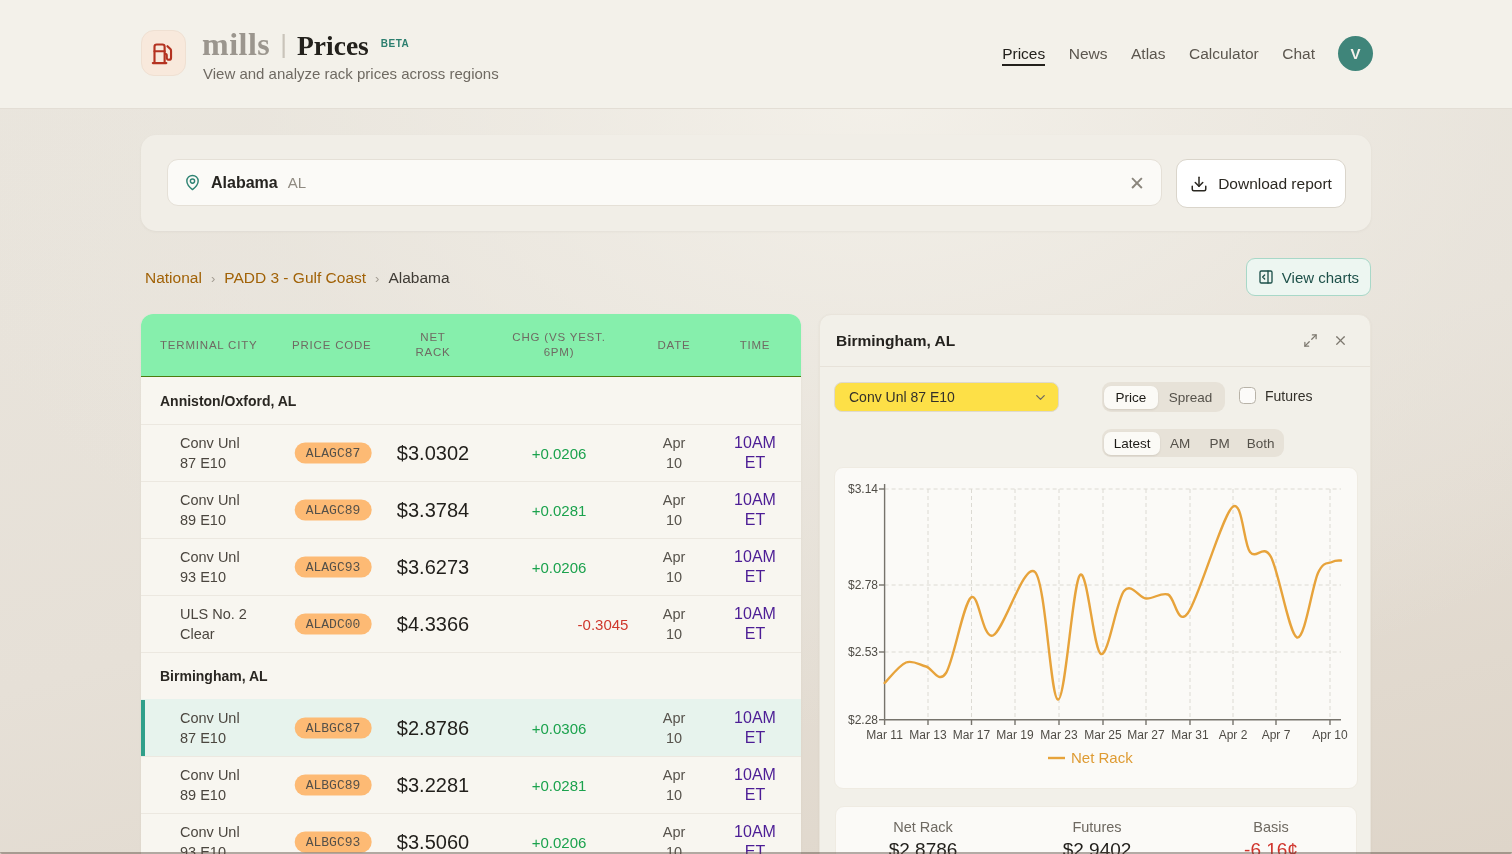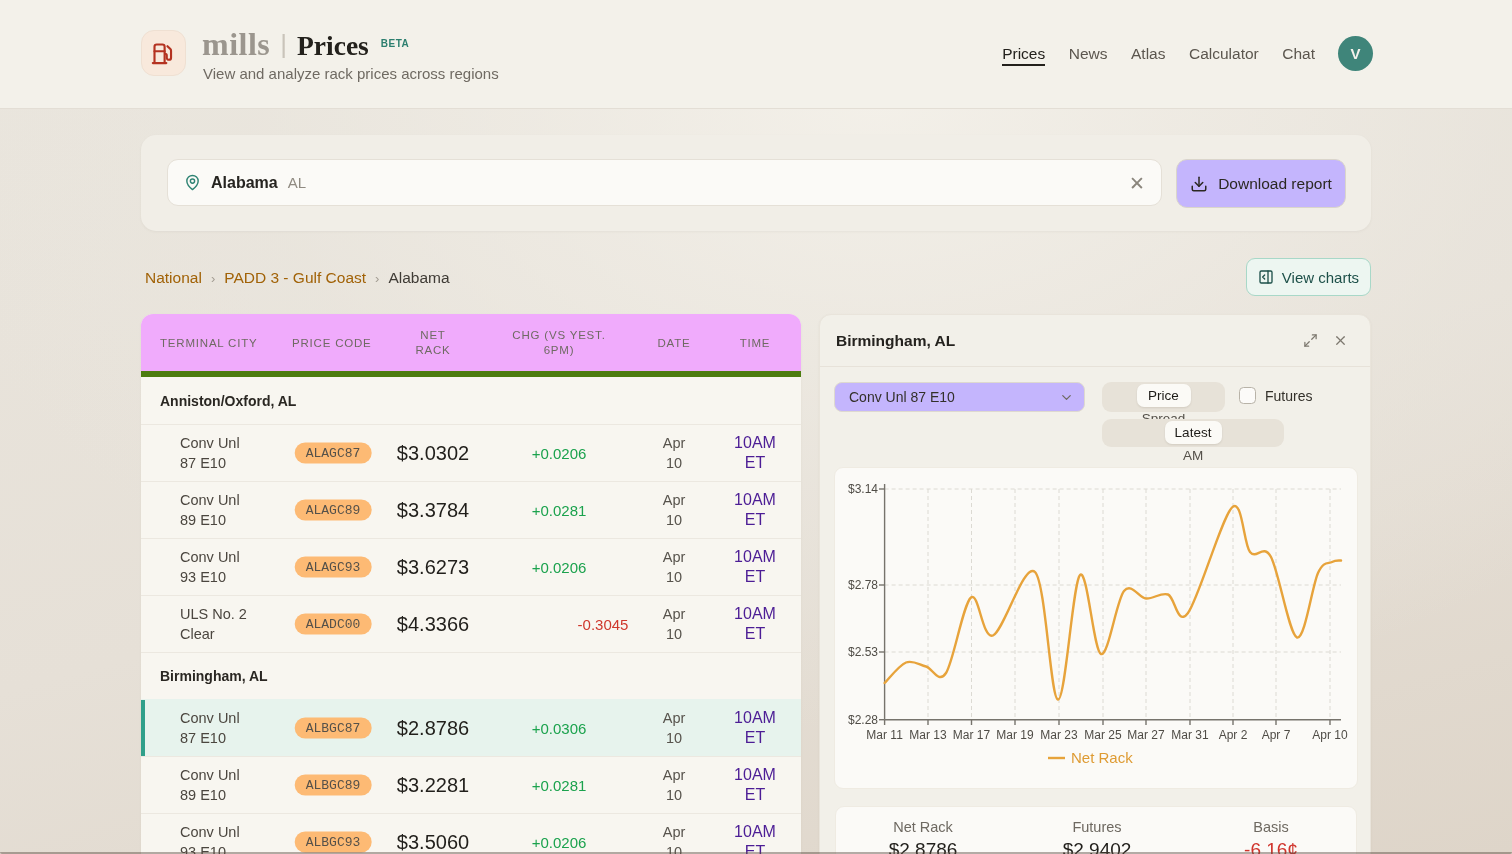--- a/index.html
+++ b/index.html
@@ -27,53 +27,53 @@
 .nav .active { color:#23211c; padding-bottom:1px; border-bottom:2px solid #23211c; margin-bottom:-3px; }
 .avatar { position:absolute; top:36px; left:1338px; width:35px; height:35px; border-radius:50%; background:#3f857a; color:#f4f2ec; font-size:15px; font-weight:700; display:flex; align-items:center; justify-content:center; }
 
 
 .searchcard { position:absolute; left:141px; top:135px; width:1230px; height:96px; background:#f1eee7; border-radius:15px; box-shadow:0 1px 3px rgba(60,50,35,.05); }
 .searchinput { position:absolute; left:26px; top:24px; width:995px; height:47px; background:#fbfaf7; border:1px solid #e5e0d7; border-radius:11px; display:flex; align-items:center; }
 .pin { margin-left:16px; }
 .sq-state { font-size:16px; font-weight:700; color:#262420; margin-left:10px; }
 .sq-ab { font-size:15px; color:#8f8a81; margin-left:10px; }
 .sx { position:absolute; right:14px; top:14px; width:20px; height:20px; color:#8a857c; font-size:19px; line-height:20px; text-align:center; }
-.dlbtn { position:absolute; left:1035px; top:24px; width:170px; height:49px; background:#c4b5fd; border:1px solid #dad5cb; border-radius:11px; display:flex; align-items:center; justify-content:center; gap:10px; font-size:15.5px; color:#2b2822; }
+.dlbtn { position:absolute; left:1035px; top:24px; width:170px; height:49px; background:#ffffff; border:1px solid #dad5cb; border-radius:11px; display:flex; align-items:center; justify-content:center; gap:10px; font-size:15.5px; color:#2b2822; }
 
 
 .crumbs { position:absolute; left:145px; top:269px; display:flex; align-items:center; gap:9px; font-size:15.5px; }
 .crumbs .lk { color:#a16207; }
 .crumbs .sep { color:#a29c92; font-size:13px; }
 .crumbs .cur { color:#3f3b35; }
 .viewcharts { position:absolute; left:1246px; top:258px; width:125px; height:38px; background:#edf6f1; border:1px solid #a8d8c8; border-radius:9px; display:flex; align-items:center; justify-content:center; gap:8px; font-size:15px; color:#1d5049; }
 
 
 .tablecard { position:absolute; left:141px; top:314px; width:660px; height:560px; background:#f8f6f0; border-radius:12px; box-shadow:0 1px 3px rgba(60,50,35,.05); overflow:hidden; }
-.thead { position:relative; height:63px; background:#f0abfc; border-bottom:6px solid #4d7c0f; }
+.thead { position:relative; height:63px; background:#86efac; border-bottom:1px solid #4d7c0f; }
 .th { position:absolute; font-size:11.5px; letter-spacing:.8px; color:#6f6a63; text-align:center; line-height:15px; top:50%; transform:translateY(-50%); }
 .sectionrow { height:47px; display:flex; align-items:center; padding-left:19px; font-size:14px; font-weight:700; color:#2a2722; }
 .row { position:relative; height:57px; border-top:1px solid #ece8e0; }
 .row.sel { background:#e7f3ed; border-top-color:#e7f3ed; }
 .row.sel::before { content:""; position:absolute; left:0; top:0; bottom:0; width:4px; background:#2f9f8a; }
 .c1 { position:absolute; left:39px; top:50%; transform:translateY(-50%); font-size:14.5px; color:#4b463f; line-height:20px; }
 .pill { position:absolute; left:192px; top:50%; transform:translate(-50%,-50%); background:#fdba74; border-radius:999px; padding:3px 11px; font-family:"Liberation Mono", monospace; font-size:13px; color:#55514a; }
 .c3 { position:absolute; left:292px; top:50%; transform:translate(-50%,-50%); font-size:20px; color:#211f1b; }
 .c4 { position:absolute; left:418px; top:50%; transform:translate(-50%,-50%); font-size:15px; }
 .pos { color:#1ba24d; } .neg { color:#cf382d;margin-left:44px; }
 .c5 { position:absolute; left:533px; top:50%; transform:translate(-50%,-50%); font-size:14.5px; color:#57534c; line-height:20px; text-align:center; }
 .c6 { position:absolute; left:614px; top:50%; transform:translate(-50%,-50%); font-size:16px; color:#4c1d95; line-height:20px; text-align:center; }
 
 
 .rightcard { position:absolute; left:819px; top:314px; width:552px; height:560px; background:#f2f0e9; border:1px solid #e9e4db; border-radius:12px; box-shadow:0 1px 3px rgba(60,50,35,.05); }
 .rc-head { position:relative; height:52px; border-bottom:1px solid #e7e2d9; }
 .rc-title { position:absolute; left:16px; top:17px; font-size:15.5px; font-weight:700; color:#24221e; }
 .rc-icons { position:absolute; right:22px; top:18px; display:flex; gap:15px; color:#7d786f; }
-.select { position:absolute; left:14px; top:67px; width:251px; height:30px; background:#c4b5fd; border:1px solid #ded9cf; border-radius:8px; display:flex; align-items:center; font-size:14px; color:#33302a; padding-left:14px; }
+.select { position:absolute; left:14px; top:67px; width:225px; height:30px; background:#fde047; border:1px solid #ded9cf; border-radius:8px; display:flex; align-items:center; font-size:14px; color:#33302a; padding-left:14px; }
 .select svg { position:absolute; right:10px; }
-.seg { position:absolute; background:#e7e2d8; border-radius:9px; display:flex; align-items:center; padding:2px;flex-direction:column; }
+.seg { position:absolute; background:#e7e2d8; border-radius:9px; display:flex; align-items:center; padding:2px; }
 .seg .it { font-size:13.5px; color:#55514a; text-align:center; padding:4px 0; border-radius:7px; }
 .seg .on { background:#fbfaf6; color:#1d1b17; box-shadow:0 1px 2px rgba(60,50,35,.12); }
 .seg .bold { font-weight:700; }
 .futures { position:absolute; left:419px; top:72px; display:flex; align-items:center; gap:9px; font-size:14px; color:#33302a; }
 .cbx { width:17px; height:17px; border:1.5px solid #b8b3a8; border-radius:4.5px; background:#fcfbf9; }
 .chartpanel { position:absolute; left:14px; top:152px; width:524px; height:322px; background:#fbfaf7; border:1px solid #efebe2; border-radius:9px; }
 .statspanel { position:absolute; left:15px; top:491px; width:522px; height:80px; background:#fbfaf7; border:1px solid #efebe2; border-radius:9px; }
 .stat { position:absolute; top:12px; width:174px; text-align:center; }
 .stat .lab { font-size:14.5px; color:#6e6961; }
 .stat .val { font-size:19px; font-weight:400; color:#211f1b; margin-top:4px; }
@@ -232,21 +232,21 @@
   <div class="select">Conv Unl 87 E10
     <svg width="15" height="15" viewBox="0 0 24 24" fill="none" stroke="#6e6961" stroke-width="2" stroke-linecap="round" stroke-linejoin="round">
         <path d="m6 9 6 6 6-6"></path>
       </svg>
   </div>
   <div class="seg" style="left:282px; top:67px; width:123px; height:30px;">
     <div class="it on" style="width:54px;">Price</div>
     <div class="it" style="width:65px;">Spread</div>
   </div>
   <div class="futures"><div class="cbx"></div>Futures</div>
-  <div class="seg" style="left:282px; top:104px; width:182px; height:28px;">
+  <div class="seg" style="left:282px; top:114px; width:182px; height:28px;">
     <div class="it on" style="width:57px;">Latest</div>
     <div class="it" style="width:40px;">AM</div>
     <div class="it" style="width:40px;">PM</div>
     <div class="it" style="width:43px;">Both</div>
   </div>
   <div class="chartpanel"></div>
 
   <div class="statspanel">
     <div class="stat" style="left:0;">
         <div class="lab">Net Rack</div>

